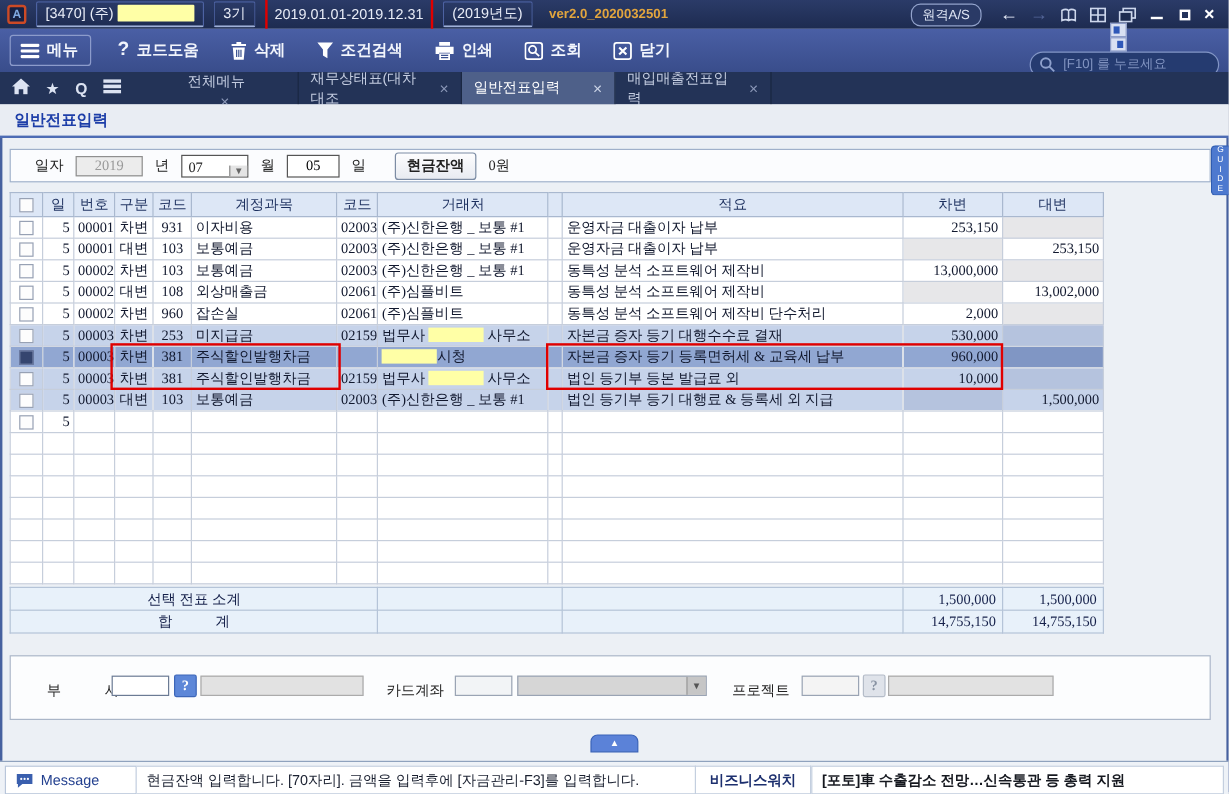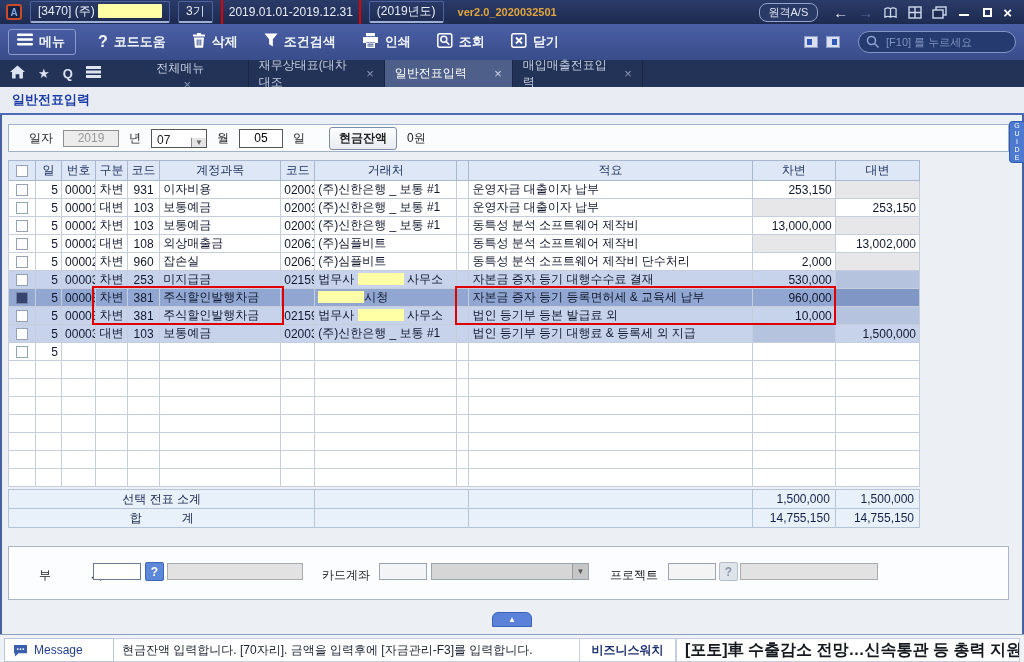--- a/index.html
+++ b/index.html
@@ -20,23 +20,23 @@
   .navarrow { font-size:15px; font-weight:bold; margin:0 5px; color:#e9eefb; }
   .navarrow.dim { color:#55679a; }
   .wicon { margin:0 5px; display:inline-flex; align-items:center; }
   .wmin { width:10px; border-bottom:2px solid #fff; height:8px; margin:0 7px; }
   .wmax { width:9px; height:9px; border:2px solid #fff; margin:0 7px; }
   .wclose { font-size:15px; font-weight:bold; color:#fff; margin:0 6px 0 4px; }
 
   
   .toolbar { position:absolute; left:0; top:24px; width:1024px; height:36px;
     background:linear-gradient(#4a5fa5,#394d8b); display:flex; align-items:center; padding:0 8px; color:#fff; }
-  .tb-item { display:flex; gap:6px; margin-right:26px; font-size:13px; font-weight:bold; color:#f2f5fc; white-space:nowrap; }
+  .tb-item { display:flex; align-items:center; gap:6px; margin-right:26px; font-size:13px; font-weight:bold; color:#f2f5fc; white-space:nowrap; }
   .tb-menu { border:1px solid #8c9bcb; border-radius:3px; padding:3px 10px 3px 8px; margin-right:22px; }
-  .tb-right { margin-left:auto; display:flex; align-items:center; }
+  .tb-right { margin-left:auto; display:flex; align-items:center;flex-direction:column; }
   .ptoggle { width:14px; height:12px; background:#d9e0f2; border:1px solid #8d9cc8; margin-left:8px; position:relative; }
   .ptoggle i { position:absolute; top:2px; width:5px; height:6px; background:#2f58b8; }
   .ptoggle.l i { left:2px; } .ptoggle.r i { right:2px; }
   .searchwrap { position:relative; margin-left:18px; }
   .searchwrap svg { position:absolute; left:8px; top:4px; }
   .searchbox { width:158px; height:22px; border-radius:11px; border:1px solid #8295c5; background:#253b70;
     color:#c4cfe8; font-size:11px; padding:0 8px 0 27px; outline:none; }
   .searchbox::placeholder { color:#8193c0; }
 
   
@@ -52,21 +52,21 @@
   
   .pagehead { position:absolute; left:0; top:87px; width:1024px; height:28px; background:#e9edf3;
     border-bottom:2px solid #4d6cb4; display:flex; align-items:center; padding:0 8px; }
   .ptitle { color:#1d3ea8; font-weight:bold; font-size:13px; margin-left:4px; }
   .pbtns { margin-left:auto; display:flex; gap:4px; }
   .hbtn { font-family:inherit; font-size:12px; color:#222; background:linear-gradient(#fdfdfe,#e7eaf0);
     border:1px solid #98a5ba; border-radius:3px; padding:2px 8px; height:21px; white-space:pre; }
   .hbtn .ddv { font-size:8px; color:#555; margin-left:5px; }
 
   
-  .content { position:absolute; left:0; top:115px; width:1024px; height:519px; background:#ecf0f5; }
+  .content { position:absolute; left:0; top:115px; width:1024px; height:519px; background:#ecf0f5;font-family:Liberation Serif, serif; }
   .edge { position:absolute; top:115px; height:545px; width:2px; background:#46619f; }
   .guide-tab { position:absolute; right:0; top:121px; width:15px; height:42px; background:#4d79cf; border:1px solid #2f5cb0;
     border-right:none; border-radius:4px 0 0 4px; color:#fff; display:flex; align-items:center; justify-content:center;
     writing-mode:vertical-rl; text-orientation:upright; font-size:7px; letter-spacing:1px; }
 
   .daterow { position:absolute; left:8px; top:9px; width:1001px; height:28px; background:#fbfcfe;
     border:1px solid #9fb0ca; display:flex; align-items:center; font-size:12px; color:#222; padding-left:20px; }
   .daterow .lbl { margin:0 10px; }
   .inp-year { width:56px; height:17px; background:#ececec; border:1px solid #8f8f8f; color:#999; text-align:center; font-size:12px; font-family:inherit; }
   .mon-dd { width:56px; height:19px; border:1px solid #555; background:#fff; display:flex; align-items:flex-end; }
@@ -115,21 +115,21 @@
 
   .collapse-handle { position:absolute; left:492px; top:497px; width:40px; height:15px; background:#5b82d8;
     border:1px solid #3a63b8; border-radius:6px 6px 0 0; color:#fff; font-size:8px; display:flex; align-items:center; justify-content:center; }
 
   
   .statusbar { position:absolute; left:0; top:634px; width:1024px; height:28px; background:#eef2f7;
     border-top:1px solid #8fa2bd; display:flex; align-items:stretch; padding:3px 4px 0 4px; }
   .sb-chip { width:110px; background:#fff; border:1px solid #b8c6da; display:flex; align-items:center; gap:6px; padding:0 8px; color:#23408f; font-size:12px; }
   .sb-msg { width:466px; background:#fff; border:1px solid #c4cfdf; border-left:none; display:flex; align-items:center; padding:0 8px; font-size:12px; color:#1a2030; white-space:nowrap; overflow:hidden; }
   .sb-src { width:96px; background:#fff; border:1px solid #c4cfdf; border-left:none; display:flex; align-items:center; justify-content:center; font-size:12px; font-weight:bold; color:#1c2f6e; }
-  .sb-news { flex:1; background:#fff; border:1px solid #c4cfdf; border-left:1px solid #c4cfdf; display:flex; align-items:center; padding:0 8px; font-size:16px; font-weight:bold; color:#15181f; white-space:nowrap; overflow:hidden; }
+  .sb-news { flex:1; background:#fff; border:1px solid #c4cfdf; border-left:1px solid #c4cfdf; display:flex; align-items:center; padding:0 8px; font-size:12px; font-weight:bold; color:#15181f; white-space:nowrap; overflow:hidden; }
 </style>
 </head>
 <body>
 
 <div class="page">
 
   <div class="titlebar">
     <div class="appicon">A</div>
     <div class="tseg">
       <span>[3470]  (주)</span>

